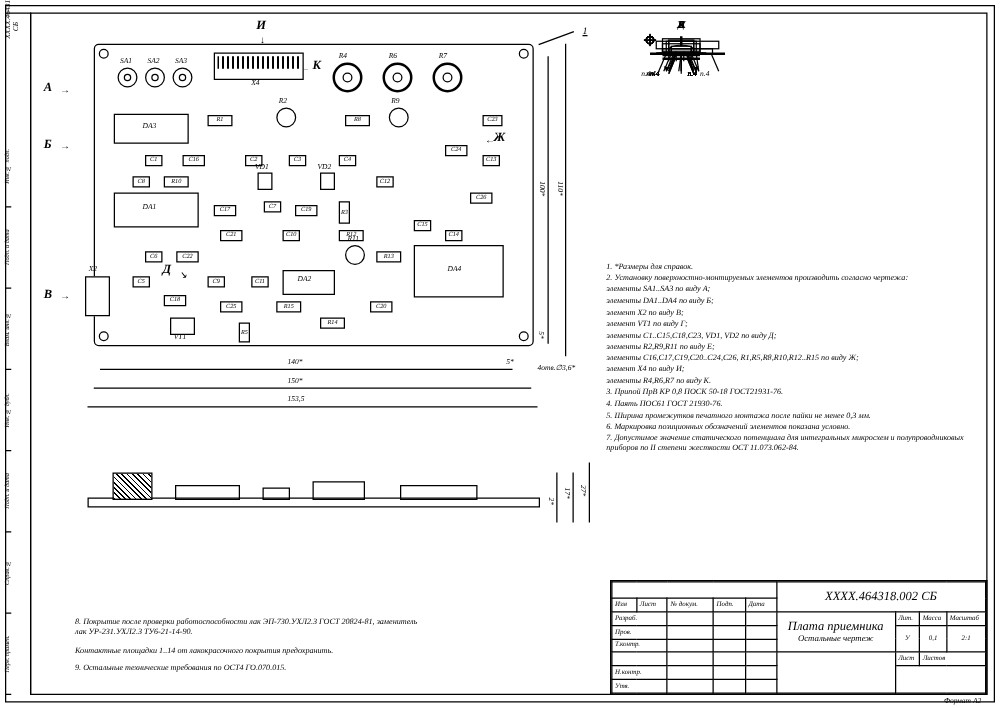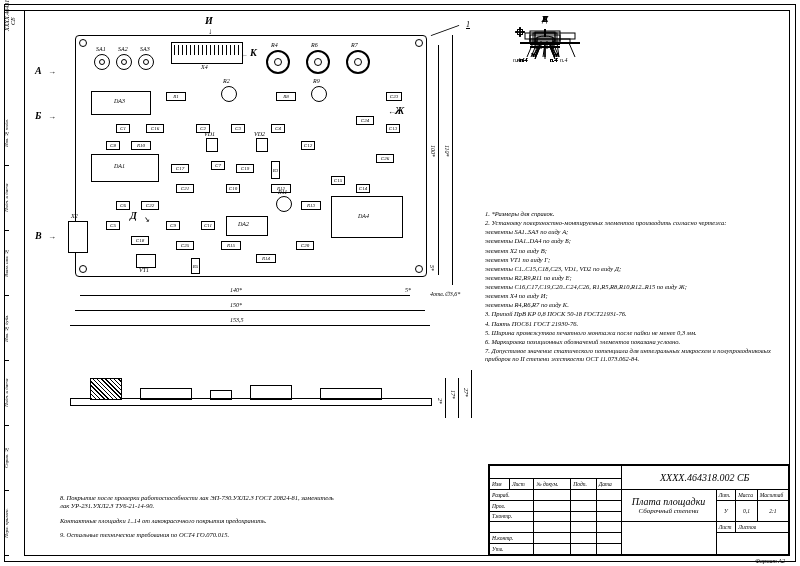--- a/index.html
+++ b/index.html
@@ -383,22 +383,22 @@
         <td>№ докум.</td>
         <td>Подп.</td>
         <td>Дата</td>
       </tr>
       <tr style="height:10px">
         <td colspan="2">Разраб.</td>
             <td></td>
             <td></td>
             <td></td>
         <td rowspan="3" colspan="1" style="width:90px">
-              <div class="title">Плата площадки</div>
-              <div class="sub">Сборочный степени</div>
+              <div class="title">Плата приемника</div>
+              <div class="sub">Остальные чертеж</div>
             </td>
         <td>Лит.</td>
         <td>Масса</td>
         <td>Масштаб</td>
       </tr>
       <tr style="height:10px">
         <td colspan="2">Пров.</td>
             <td></td>
             <td></td>
             <td></td>

